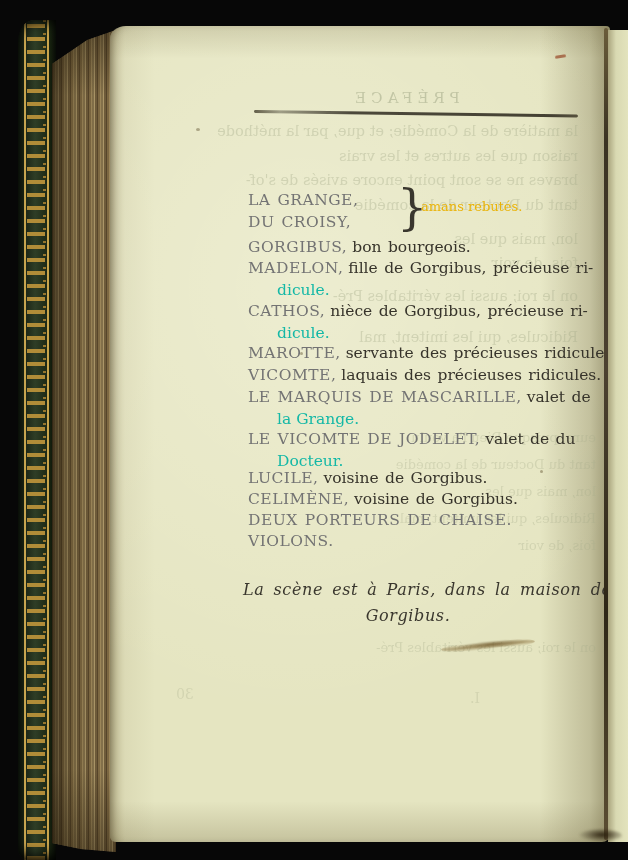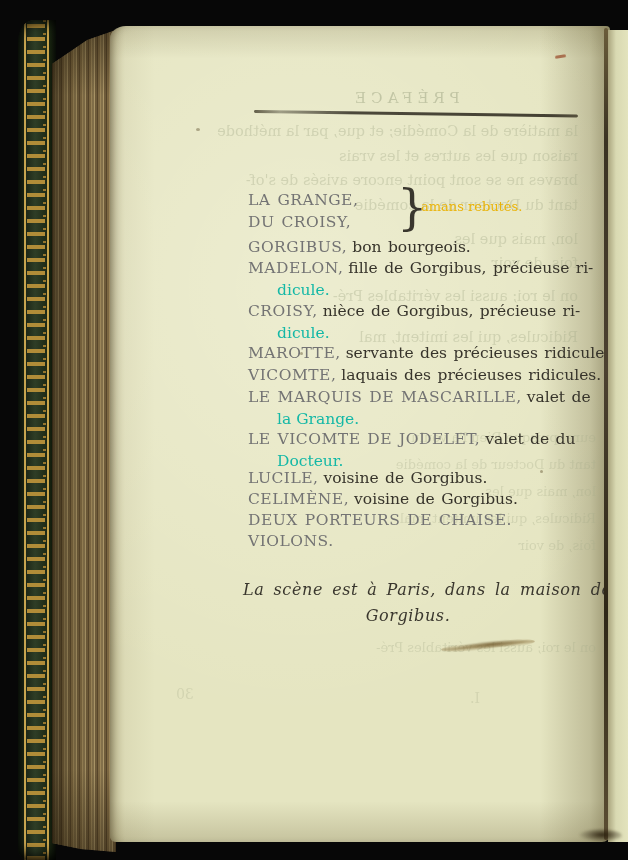--- a/index.html
+++ b/index.html
@@ -138,21 +138,21 @@
   <div class="group-role">amans rebutés.</div>
 
   <div class="cast-line" style="top:237px">
     <span class="cname">GORGIBUS,</span><span class="crole">bon bourgeois.</span>
   </div>
   <div class="cast-line" style="top:258px">
     <span class="cname">MADELON,</span><span class="crole">fille de Gorgibus, précieuse ri-</span>
   </div>
   <div class="cont-line" style="top:280px">dicule.</div>
   <div class="cast-line" style="top:301px">
-    <span class="cname">CROISY,</span><span class="crole">nièce de Gorgibus, précieuse ri-</span>
+    <span class="cname">CATHOS,</span><span class="crole">nièce de Gorgibus, précieuse ri-</span>
   </div>
   <div class="cont-line" style="top:323px">dicule.</div>
   <div class="cast-line" style="top:343px">
     <span class="cname">MAROTTE,</span><span class="crole">servante des précieuses ridicules.</span>
   </div>
   <div class="cast-line" style="top:365px">
     <span class="cname">VICOMTE,</span><span class="crole">laquais des précieuses ridicules.</span>
   </div>
   <div class="cast-line" style="top:387px">
     <span class="cname">LE MARQUIS DE MASCARILLE,</span><span class="crole">valet de</span>

